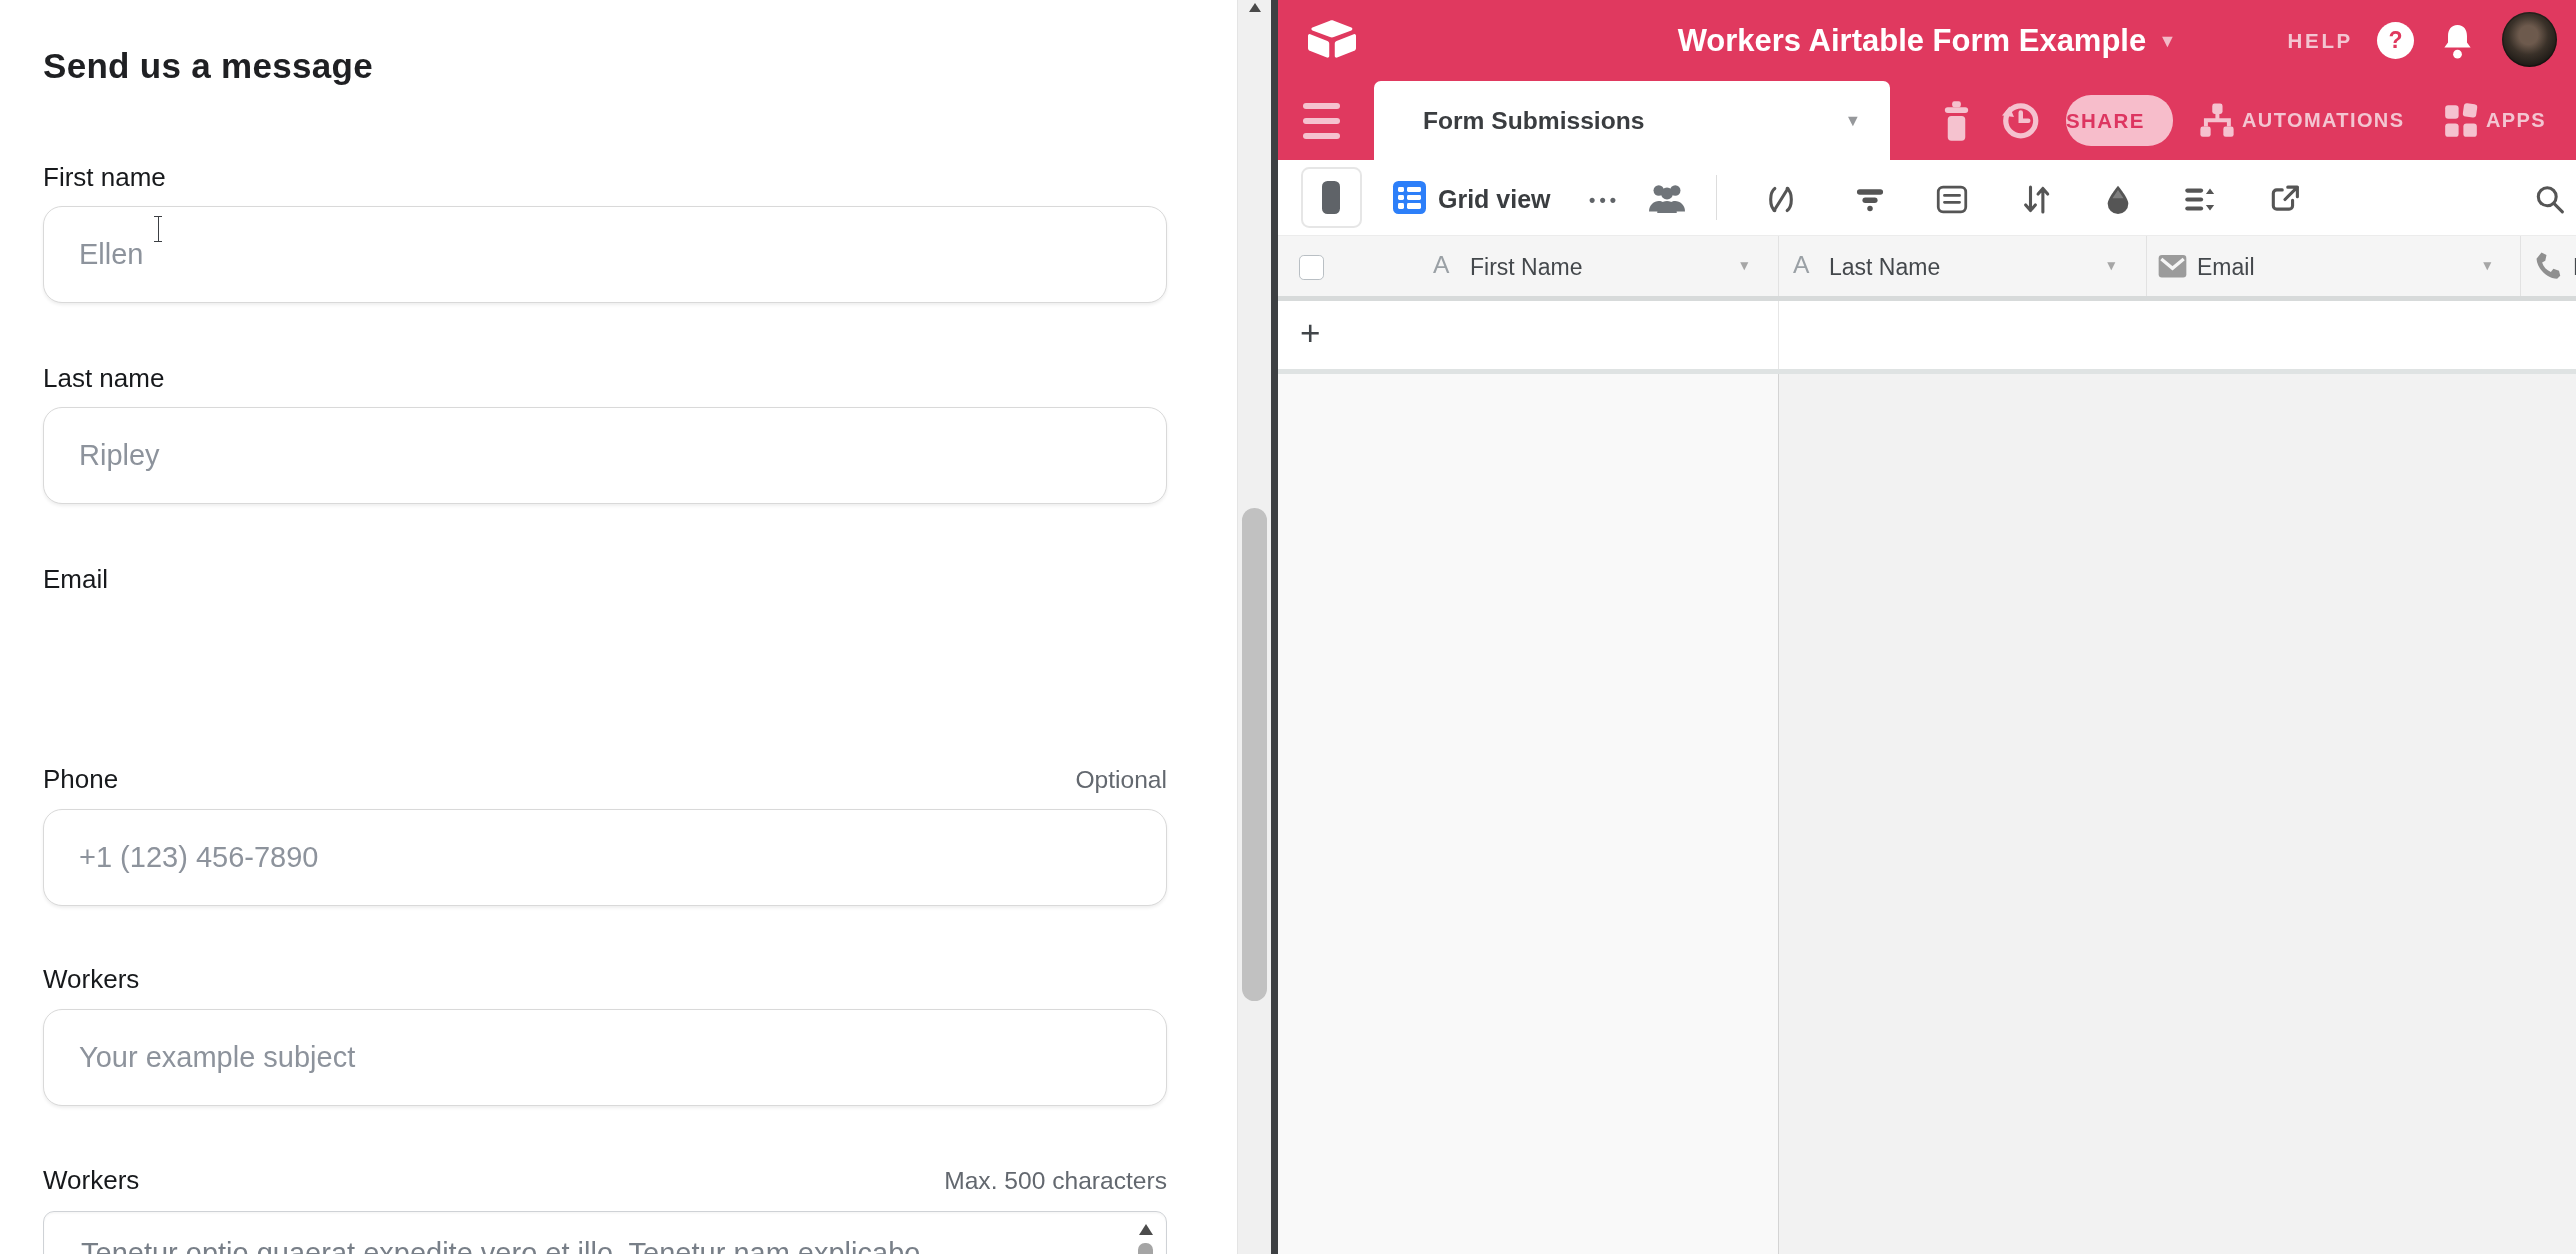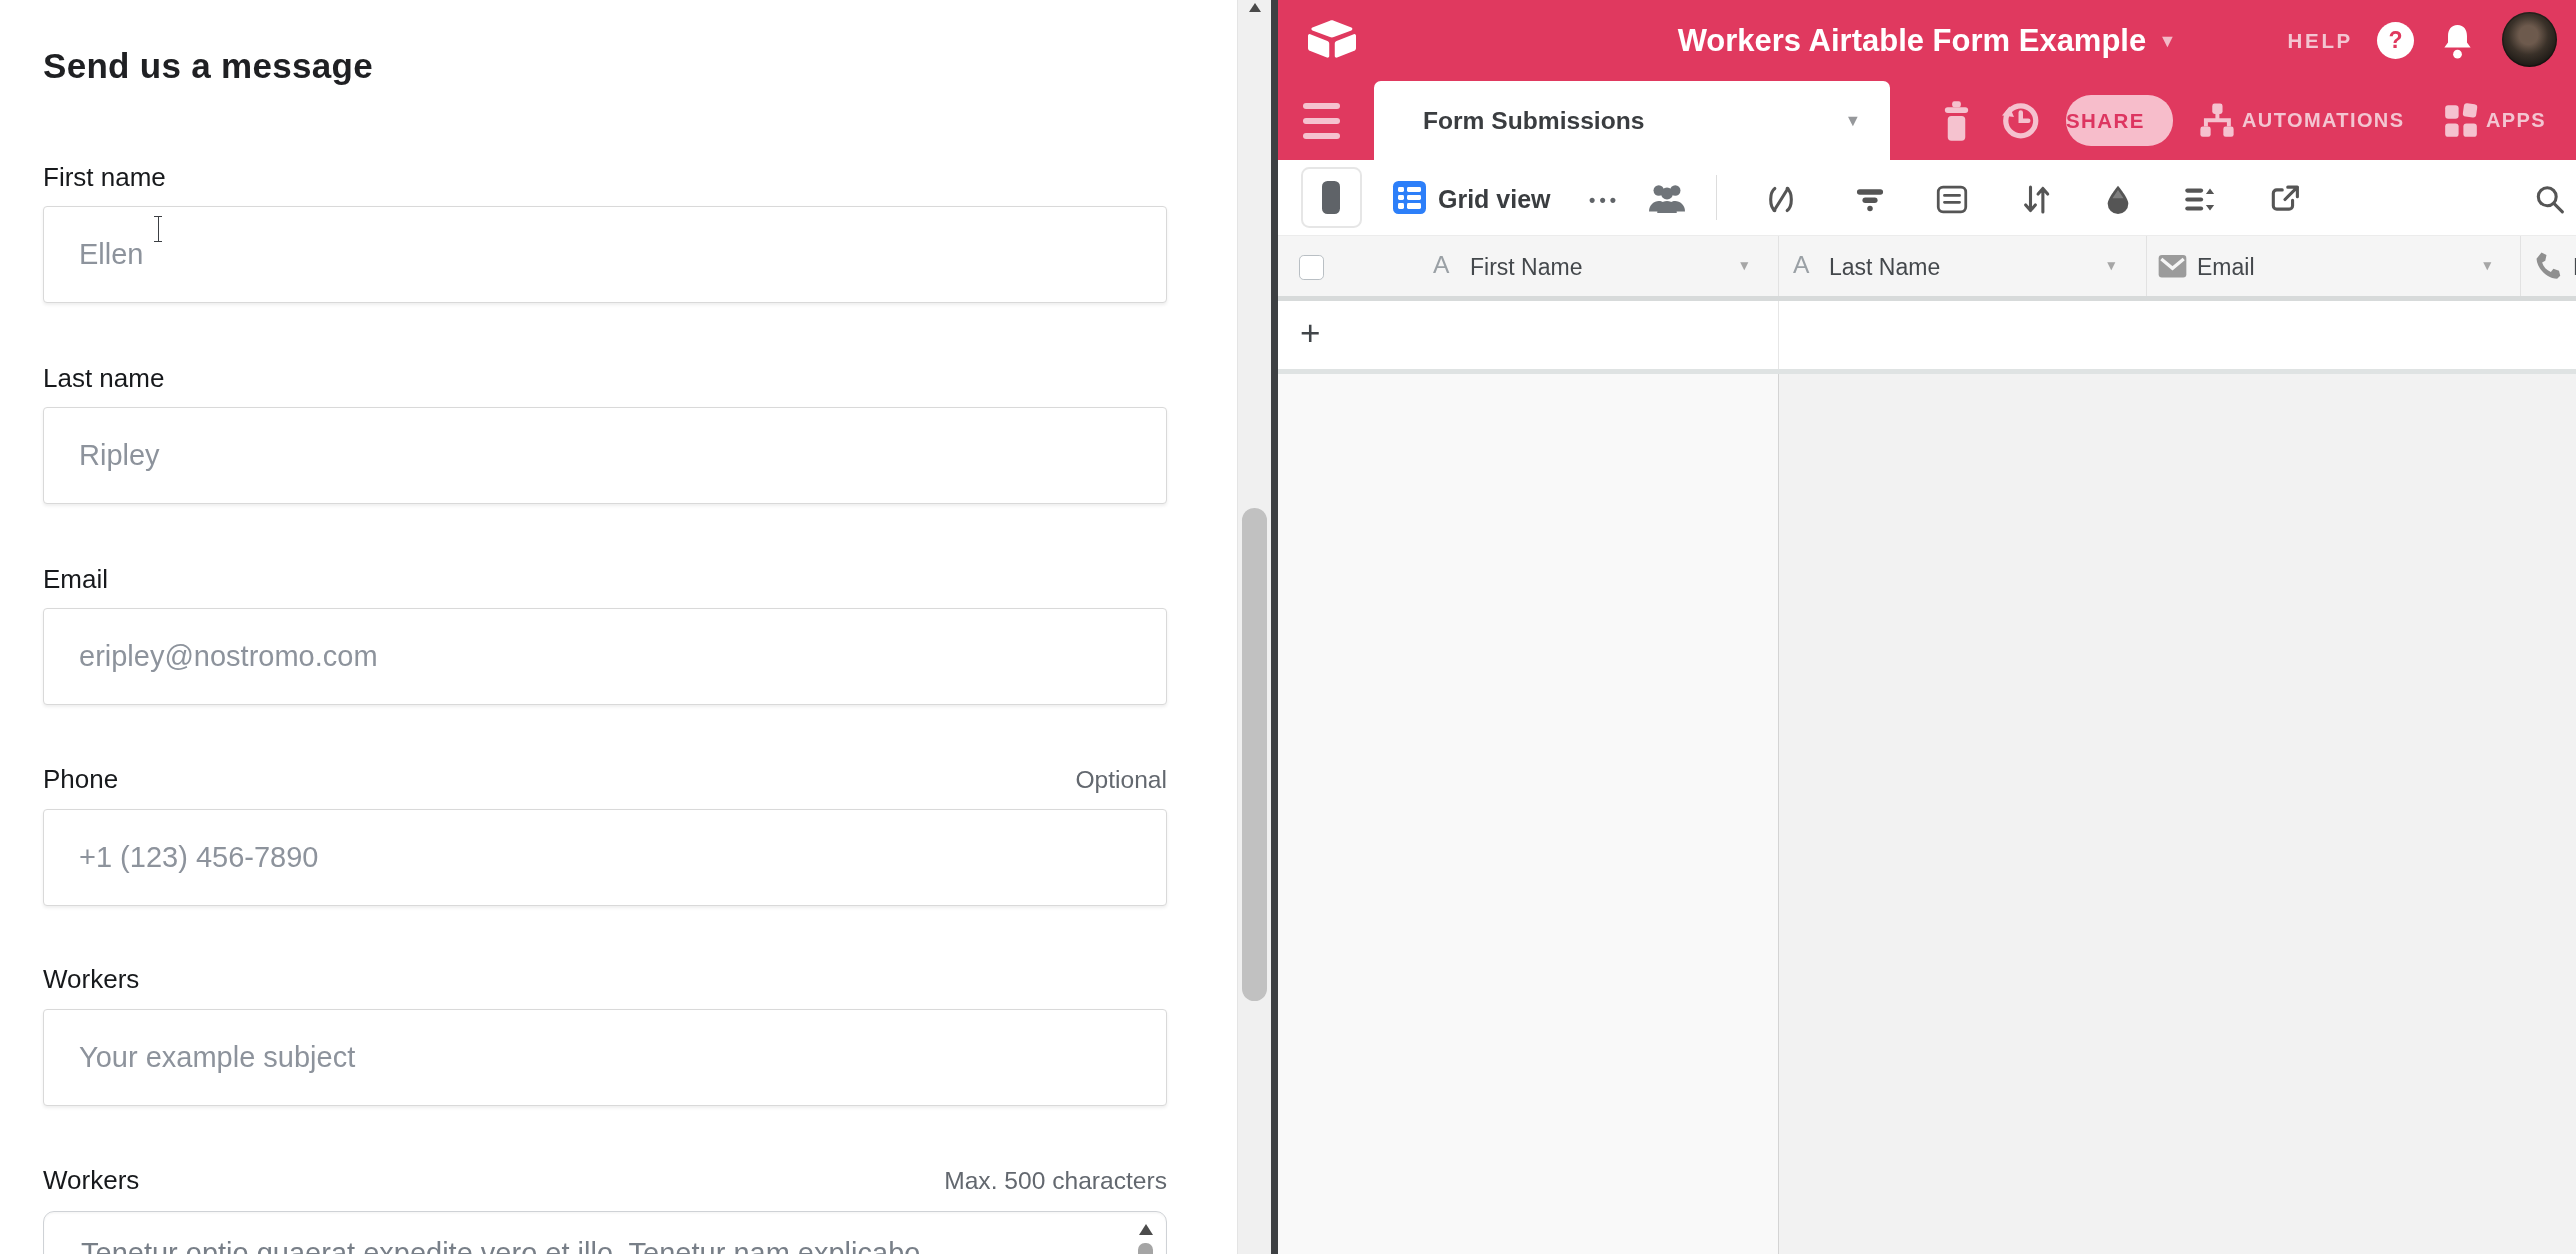--- a/index.html
+++ b/index.html
@@ -6,21 +6,21 @@
   #canvas{position:relative;width:2576px;height:1255px;overflow:hidden;background:#ffffff;
           font-family:"Liberation Sans",sans-serif;}
   .abs{position:absolute;}
 
   
   .form-pane{left:0;top:0;width:1237px;height:963px;background:#ffffff;}
   .form-title{left:43px;top:46px;font-size:35px;font-weight:700;color:#1f2023;letter-spacing:0.3px;}
   .f-label{left:43px;font-size:26px;font-weight:500;color:#17191c;}
   .f-hint{font-size:24.6px;color:#63686f;right:70px;text-align:right;}
   .f-input{left:43px;width:1124px;height:97px;box-sizing:border-box;background:#fff;
-           border:1.4px solid #d9d9d9;border-radius:4px;padding:0 0 0 35px;font-size:29px;
+           border:1.4px solid #d9d9d9;border-radius:19px;padding:0 0 0 35px;font-size:29px;
            color:#4a4f57;font-family:"Liberation Sans",sans-serif;outline:none;
            box-shadow:0 2px 3.4px rgba(0,0,0,.07);}
   .f-input::placeholder{color:#8d939c;opacity:1;}
   .textarea-box{left:43px;top:1211px;width:1124px;height:205px;box-sizing:border-box;background:#fff;
            border:1.4px solid #cfd2d6;border-radius:11px 11px 0 0;box-shadow:inset 0 1.4px 2px rgba(0,0,0,.04);}
   .ta-text{left:81px;top:1237px;font-size:29px;color:#787f88;white-space:nowrap;width:1044px;overflow:hidden;}
   .ta-scroll{left:1134px;top:1216px;width:24.6px;height:38px;}
   .ta-arrow{width:0;height:0;border-left:7.5px solid transparent;border-right:7.5px solid transparent;
            border-bottom:11px solid #4c4c4c;left:4.8px;top:8.2px;}
   .ta-thumb{left:4.1px;top:27px;width:15px;height:109px;background:#a5a5a5;border-radius:6.8px;}
@@ -112,21 +112,20 @@
     <div class="abs ibeam">
       <span class="v"></span>
         <span class="h ht"></span>
         <span class="h hb"></span>
     </div>
 
     <div class="abs f-label" style="top:363px">Last name</div>
     <input class="abs f-input" style="top: 407px;" readonly="" placeholder="Ripley">
 
     <div class="abs f-label" style="top:564px">Email</div>
-    <input class="abs f-input" style="top: 608px;" readonly="" placeholder="eripley@nostromo.com">
 
     <div class="abs f-label" style="top:764px">Phone</div>
     <div class="abs f-hint" style="top:766px">Optional</div>
     <input class="abs f-input" style="top: 809px;" readonly="" placeholder="+1 (123) 456-7890">
 
     <div class="abs f-label" style="top:964px">Workers</div>
     <input class="abs f-input" style="top: 1009px;" readonly="" placeholder="Your example subject">
 
     <div class="abs f-label" style="top:1165px">Workers</div>
     <div class="abs f-hint" style="top:1167px">Max. 500 characters</div>

